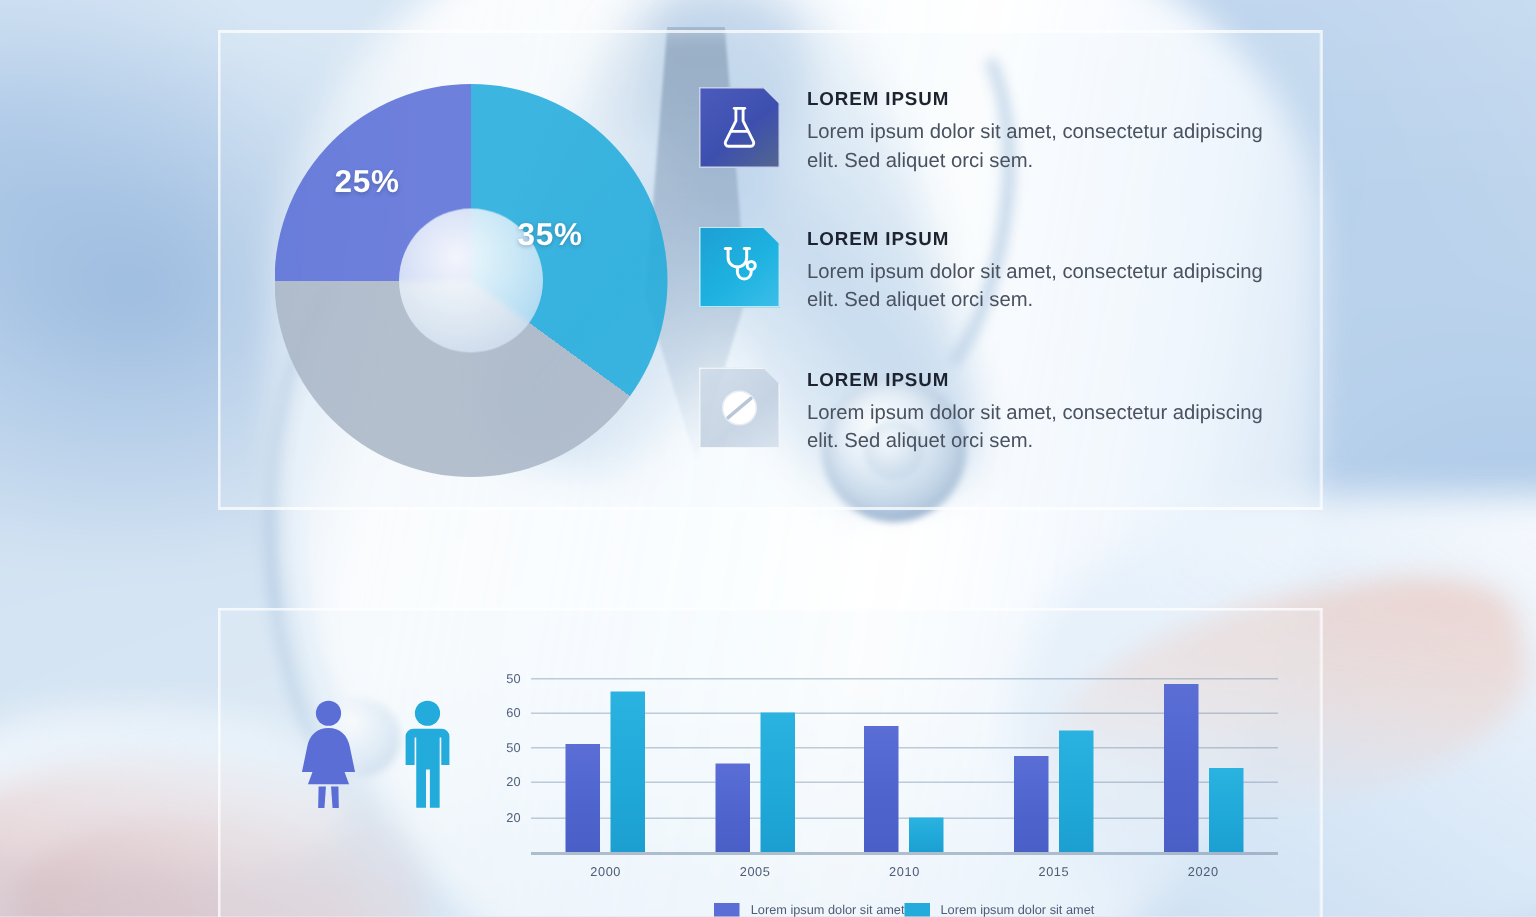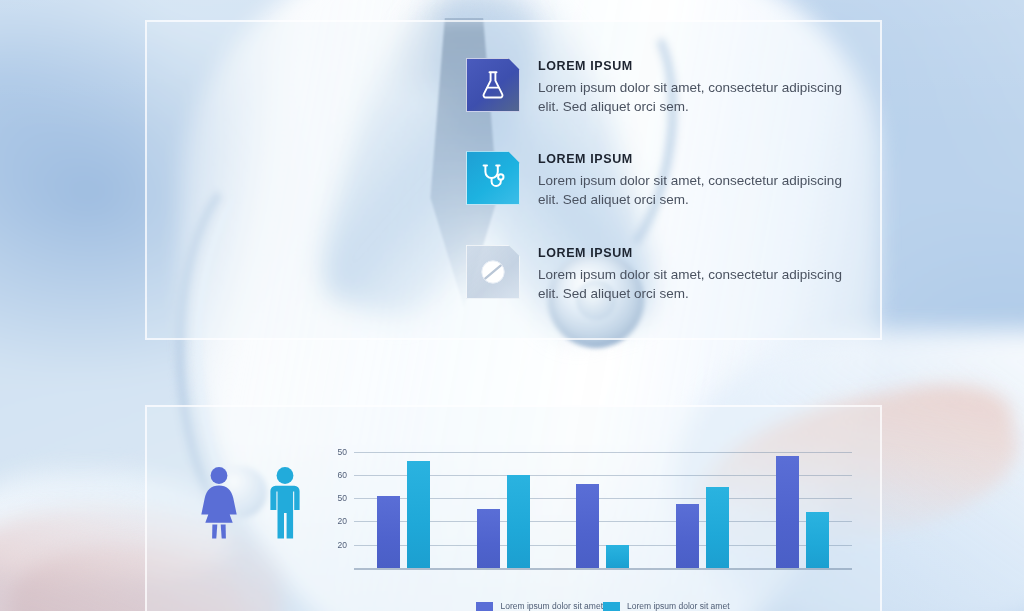--- a/index.html
+++ b/index.html
@@ -326,20 +326,26 @@
     <div class="arm-r"></div>
     <div class="hand-r"></div>
     <div class="sleeve-bl"></div>
     <div class="hand-l"></div>
     <div class="hand-l2"></div>
     <div class="haze"></div>
   </div>
 
   <div class="panel" id="panel-top"></div>
 
+  <div id="donut-wrap">
+    <div id="donut" style="background: conic-gradient(rgb(34, 171, 219) 0turn, rgb(34, 171, 219) 0.35turn, rgb(170, 182, 198) 0.35turn, rgb(170, 182, 198) 0.75turn, rgb(90, 110, 214) 0.75turn, rgb(90, 110, 214) 1turn);"></div>
+    <div id="donut-hole"></div>
+    <div class="donut-label" id="donut-label-0">25%</div>
+    <div class="donut-label" id="donut-label-1">35%</div>
+  </div>
 
   <div id="legend-list">
 
     <div class="legend-row">
       <div class="legend-tile tile-violet">
         <svg width="28" height="30" viewBox="0 0 28 30" aria-hidden="true">
           <g fill="none" stroke="#ffffff" stroke-width="1.9" stroke-linejoin="round" stroke-linecap="round">
             <path d="M10.5 2.2 h7"></path>
             <path d="M11.6 2.6 v8.0 L4.8 24.2 a2.2 2.2 0 0 0 2.0 3.3 h14.4 a2.2 2.2 0 0 0 2.0 -3.3 L16.4 10.6 V2.6"></path>
             <path d="M8.6 17.6 h10.8"></path>
@@ -442,20 +448,27 @@
         </div>
         <div class="bc-group">
           <div class="bar s0" style="height: 64px;"></div>
           <div class="bar s1" style="height: 81.4545px;"></div>
         </div>
         <div class="bc-group">
           <div class="bar s0" style="height: 111.709px;"></div>
           <div class="bar s1" style="height: 55.8545px;"></div>
         </div>
       </div>
+    <div id="bc-cats">
+        <div class="bc-cat">2000</div>
+        <div class="bc-cat">2005</div>
+        <div class="bc-cat">2010</div>
+        <div class="bc-cat">2015</div>
+        <div class="bc-cat">2020</div>
+      </div>
     <div id="bc-legend">
         <div class="bcl-item">
           <span class="bcl-swatch s0" style="background: rgb(90, 110, 214);"></span>
           <span class="bcl-label">Lorem ipsum dolor sit amet</span>
         </div>
         <div class="bcl-item">
           <span class="bcl-swatch s1" style="background: rgb(34, 171, 219);"></span>
           <span class="bcl-label">Lorem ipsum dolor sit amet</span>
         </div>
       </div>

